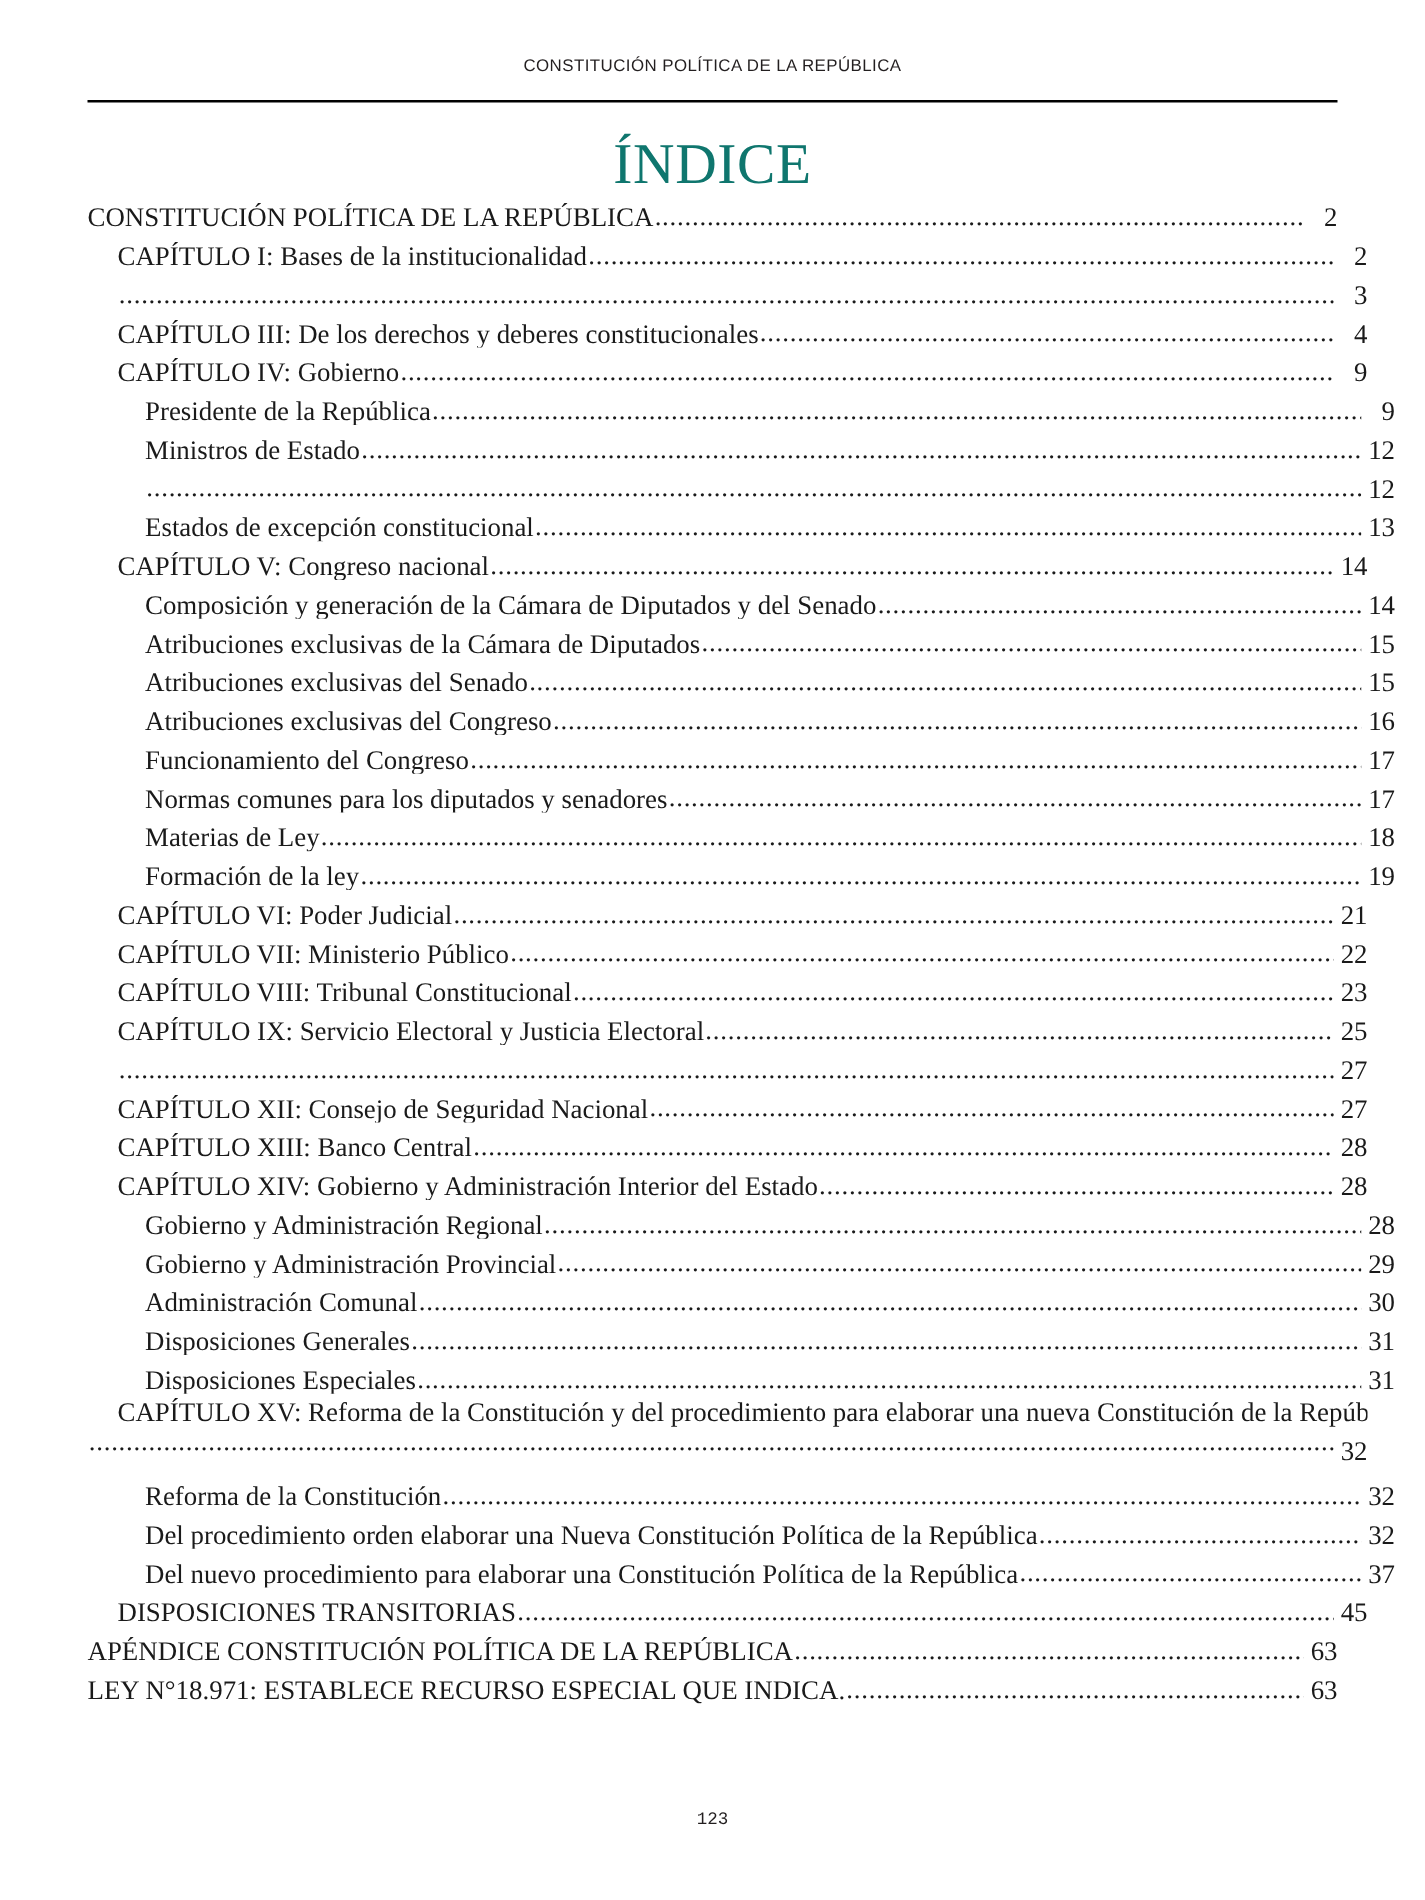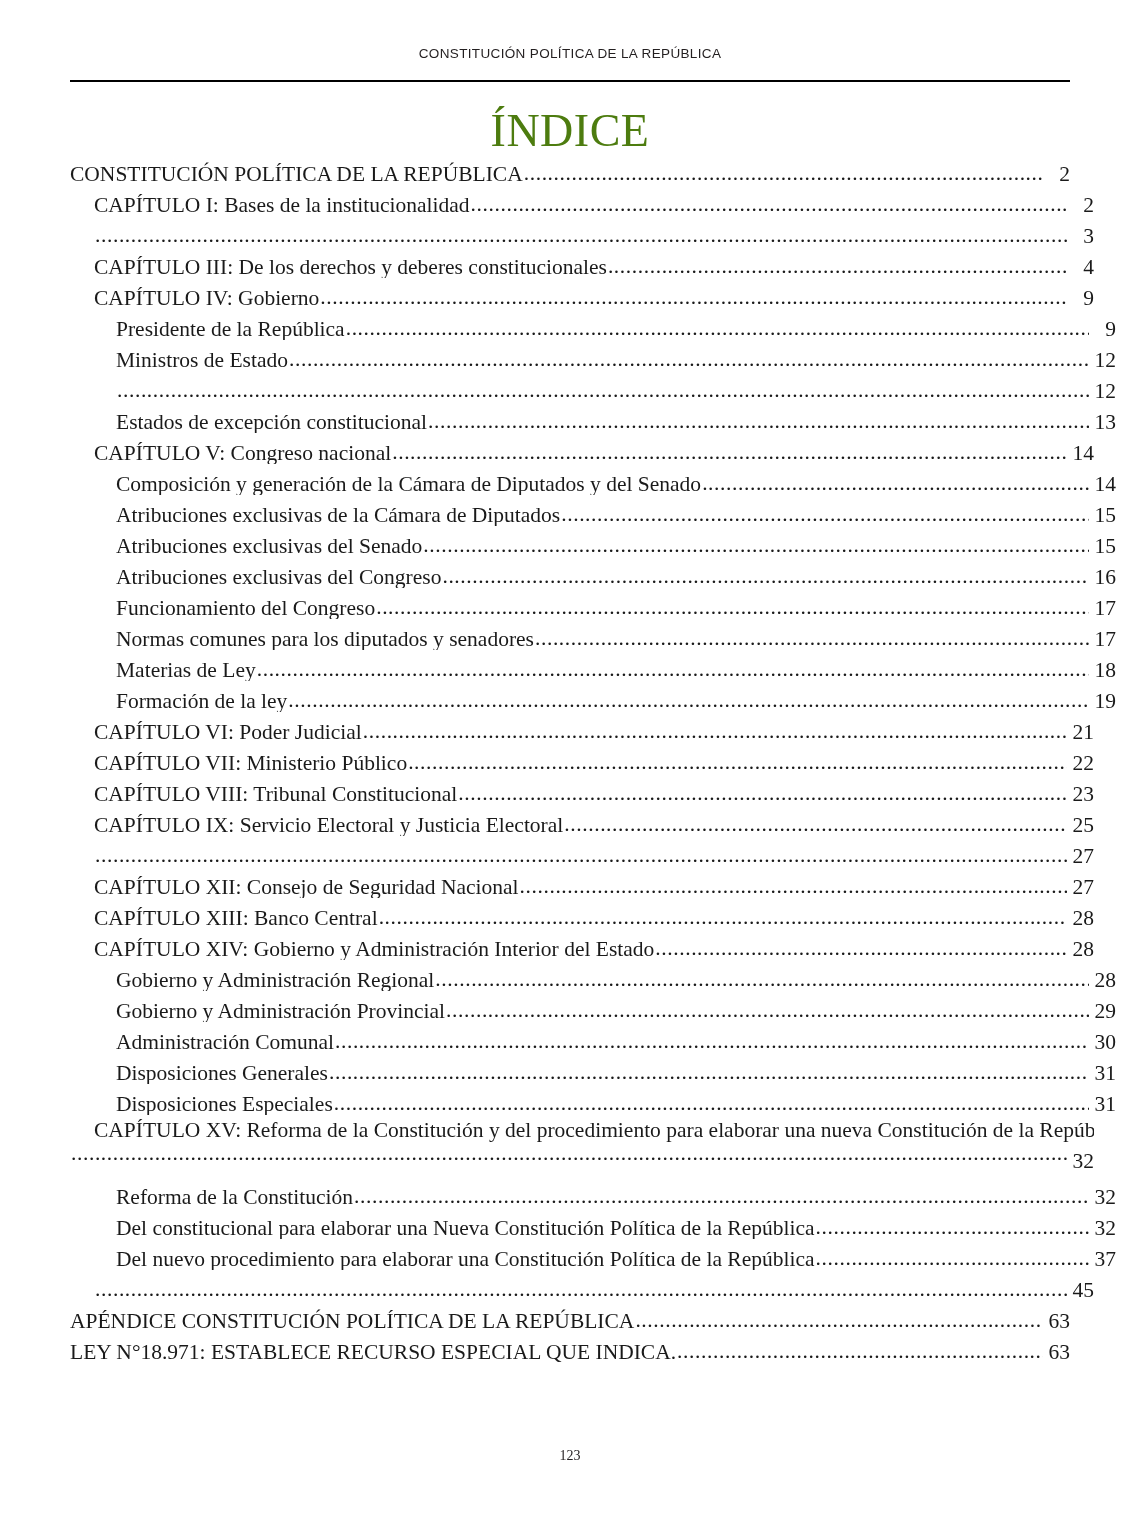--- a/index.html
+++ b/index.html
@@ -49,21 +49,21 @@
 
   
   .index-title {
     position: absolute;
     top: 104px;
     left: 70px;
     width: 1000px;
     text-align: center;
     font-size: 46px;
     line-height: 54px;
-    color: #4d7c0f;
+    color: #0f766e;
     letter-spacing: 0.5px;
   }
 
   
   .toc {
     position: absolute;
     top: 154px;
     left: 70px;
     width: 1000px;
   }
@@ -136,21 +136,21 @@
     top: -8px;
   }
 
   
   .footer-pageno {
     position: absolute;
     top: 1448px;
     left: 70px;
     width: 1000px;
     text-align: center;
-    font-family: Liberation Serif, serif;
+    font-family: Liberation Mono, monospace;
     font-size: 14px;
     color: #231f20;
   }
 </style>
 </head>
 <body>
 
 <div class="page">
 
   <div class="running-header">
@@ -320,30 +320,31 @@
           <span class="leaders"></span>
           <span class="pageno">32</span>
         </span>
       </div>
       <div class="toc-entry lvl-3">
         <span class="label">Reforma de la Constitución</span>
         <span class="leaders"></span>
         <span class="pageno">32</span>
       </div>
       <div class="toc-entry lvl-3">
-        <span class="label">Del constitucional para elaborar una Nueva Constitución Política de la República</span>
+        <span class="label">Del procedimiento orden elaborar una Nueva Constitución Política de la República</span>
         <span class="leaders"></span>
         <span class="pageno">32</span>
       </div>
       <div class="toc-entry lvl-3">
         <span class="label">Del nuevo procedimiento para elaborar una Constitución Política de la República</span>
         <span class="leaders"></span>
         <span class="pageno">37</span>
       </div>
       <div class="toc-entry lvl-2">
+        <span class="label">DISPOSICIONES TRANSITORIAS</span>
         <span class="leaders"></span>
         <span class="pageno">45</span>
       </div>
       <div class="toc-entry lvl-1">
         <span class="label">APÉNDICE CONSTITUCIÓN POLÍTICA DE LA REPÚBLICA</span>
         <span class="leaders"></span>
         <span class="pageno">63</span>
       </div>
       <div class="toc-entry lvl-1">
         <span class="label">LEY N°18.971: ESTABLECE RECURSO ESPECIAL QUE INDICA.</span>

